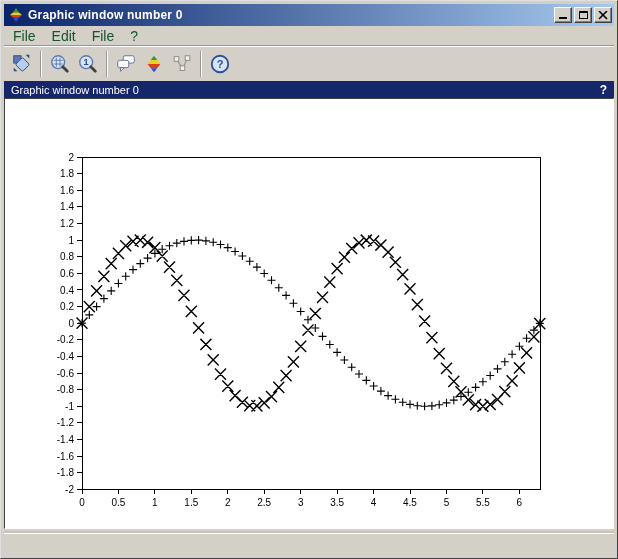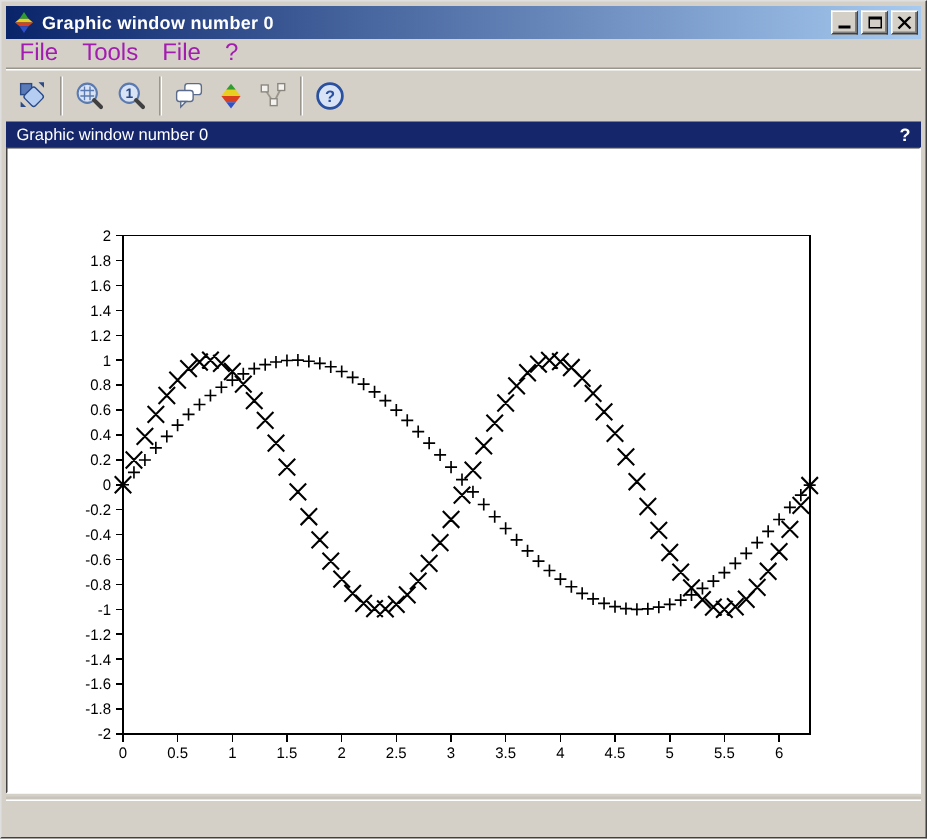--- a/index.html
+++ b/index.html
@@ -35,21 +35,21 @@
     padding:0; cursor:default;
   }
   .glyph-min{ width:8px; height:2px; background:#000; align-self:flex-end; margin:0 0 3px 0;}
   .glyph-max{ width:9px; height:8px; border:1px solid #000; border-top-width:2px;}
   .glyph-close{ width:10px; height:9px; display:block;}
 
   
   .menubar{
     height:19px; flex:0 0 19px;
     display:flex; align-items:center;
-    font-size:16px; color:#a21caf;
+    font-size:14px; color:#14532d;
     padding-left:1px;
     text-align:right;
   }
   .menu-item{ padding:2px 8px; }
 
   
   .toolbar{
     height:36px; flex:0 0 36px;
     border-top:1px solid #9a968e;
     box-shadow:inset 0 1px 0 #ffffff;
@@ -125,21 +125,21 @@
       <button class="ctrl-btn">
         <svg class="glyph-close" viewBox="0 0 10 9">
           <path d="M1 0 L9 8 M9 0 L1 8" stroke="#000" stroke-width="1.6" fill="none"></path>
         </svg>
       </button>
     </span>
   </div>
 
   <div class="menubar">
     <span class="menu-item">File</span>
-    <span class="menu-item">Tools</span>
+    <span class="menu-item">Edit</span>
     <span class="menu-item">File</span>
     <span class="menu-item">?</span>
   </div>
 
   <div class="toolbar">
 
     <button class="tb-btn">
       <svg viewBox="0 0 24 24">
         <rect x="3" y="3" width="8" height="8" fill="#5a7ab8" stroke="#2a4a88"></rect>
         <rect x="7" y="7" width="11" height="11" rx="2" transform="rotate(45 12.5 12.5)" fill="#b4cdf0" stroke="#2a4a88"></rect>

